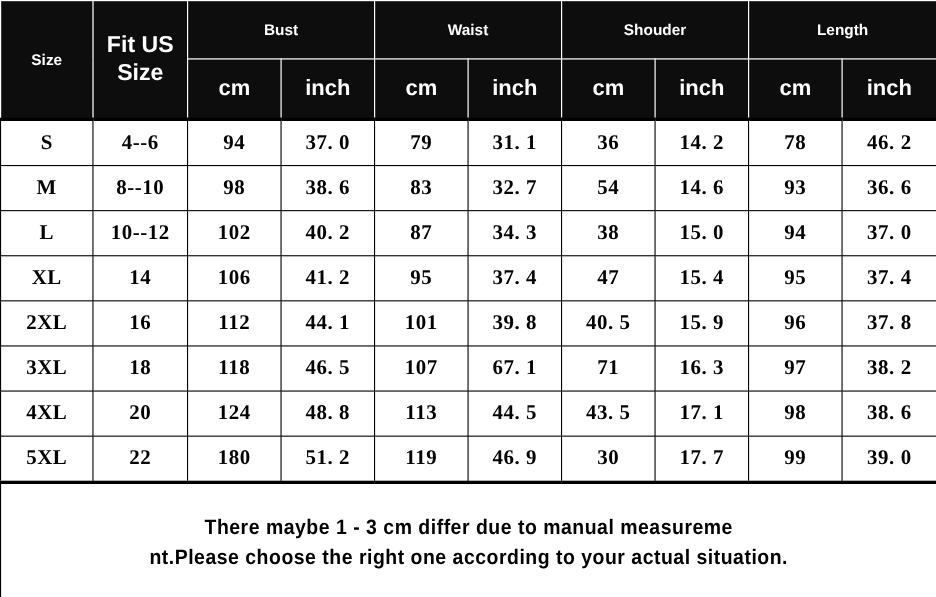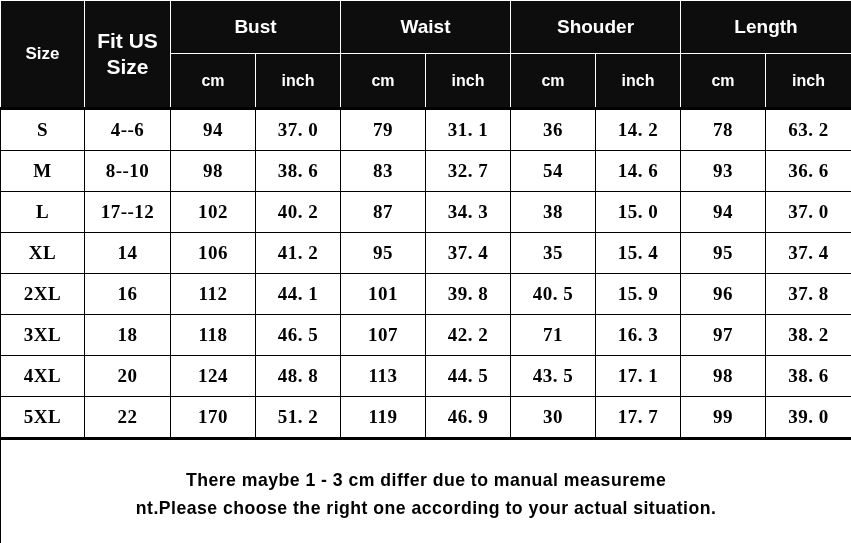--- a/index.html
+++ b/index.html
@@ -32,24 +32,24 @@
   thead th {
     background: #0d0d0d;
     color: #ffffff;
     font-family: "Liberation Sans", sans-serif;
     font-weight: bold;
     text-align: center;
     vertical-align: middle;
     border: 1px solid #ffffff;
     padding: 0;
   }
-  th.h-size      { font-size: 17px; height: 105px; }
+  th.h-size      { font-size: 14px; height: 105px; }
   th.h-fitus     { font-size: 21px; height: 105px; line-height: 1.25; }
-  th.h-group     { font-size: 19px; height: 52px; }
-  th.h-unit      { font-size: 16px; height: 53px; }
+  th.h-group     { font-size: 14px; height: 52px; }
+  th.h-unit      { font-size: 20px; height: 53px; }
 
   
   tbody td {
     height: 40px;
     text-align: center;
     vertical-align: middle;
     font-family: "Liberation Serif", serif;
     font-weight: bold;
     font-size: 19px;
     color: #000000;
@@ -124,54 +124,54 @@
       <tr>
         <td>S</td>
         <td>4--6</td>
         <td>94</td>
         <td>37. 0</td>
         <td>79</td>
         <td>31. 1</td>
         <td>36</td>
         <td>14. 2</td>
         <td>78</td>
-        <td>63. 2</td>
+        <td>46. 2</td>
       </tr>
       <tr>
         <td>M</td>
         <td>8--10</td>
         <td>98</td>
         <td>38. 6</td>
         <td>83</td>
         <td>32. 7</td>
         <td>54</td>
         <td>14. 6</td>
         <td>93</td>
         <td>36. 6</td>
       </tr>
       <tr>
         <td>L</td>
-        <td>17--12</td>
+        <td>10--12</td>
         <td>102</td>
         <td>40. 2</td>
         <td>87</td>
         <td>34. 3</td>
         <td>38</td>
         <td>15. 0</td>
         <td>94</td>
         <td>37. 0</td>
       </tr>
       <tr>
         <td>XL</td>
         <td>14</td>
         <td>106</td>
         <td>41. 2</td>
         <td>95</td>
         <td>37. 4</td>
-        <td>35</td>
+        <td>47</td>
         <td>15. 4</td>
         <td>95</td>
         <td>37. 4</td>
       </tr>
       <tr>
         <td>2XL</td>
         <td>16</td>
         <td>112</td>
         <td>44. 1</td>
         <td>101</td>
@@ -180,42 +180,42 @@
         <td>15. 9</td>
         <td>96</td>
         <td>37. 8</td>
       </tr>
       <tr>
         <td>3XL</td>
         <td>18</td>
         <td>118</td>
         <td>46. 5</td>
         <td>107</td>
-        <td>42. 2</td>
+        <td>67. 1</td>
         <td>71</td>
         <td>16. 3</td>
         <td>97</td>
         <td>38. 2</td>
       </tr>
       <tr>
         <td>4XL</td>
         <td>20</td>
         <td>124</td>
         <td>48. 8</td>
         <td>113</td>
         <td>44. 5</td>
         <td>43. 5</td>
         <td>17. 1</td>
         <td>98</td>
         <td>38. 6</td>
       </tr>
       <tr>
         <td>5XL</td>
         <td>22</td>
-        <td>170</td>
+        <td>180</td>
         <td>51. 2</td>
         <td>119</td>
         <td>46. 9</td>
         <td>30</td>
         <td>17. 7</td>
         <td>99</td>
         <td>39. 0</td>
       </tr>
 
       <tr>

